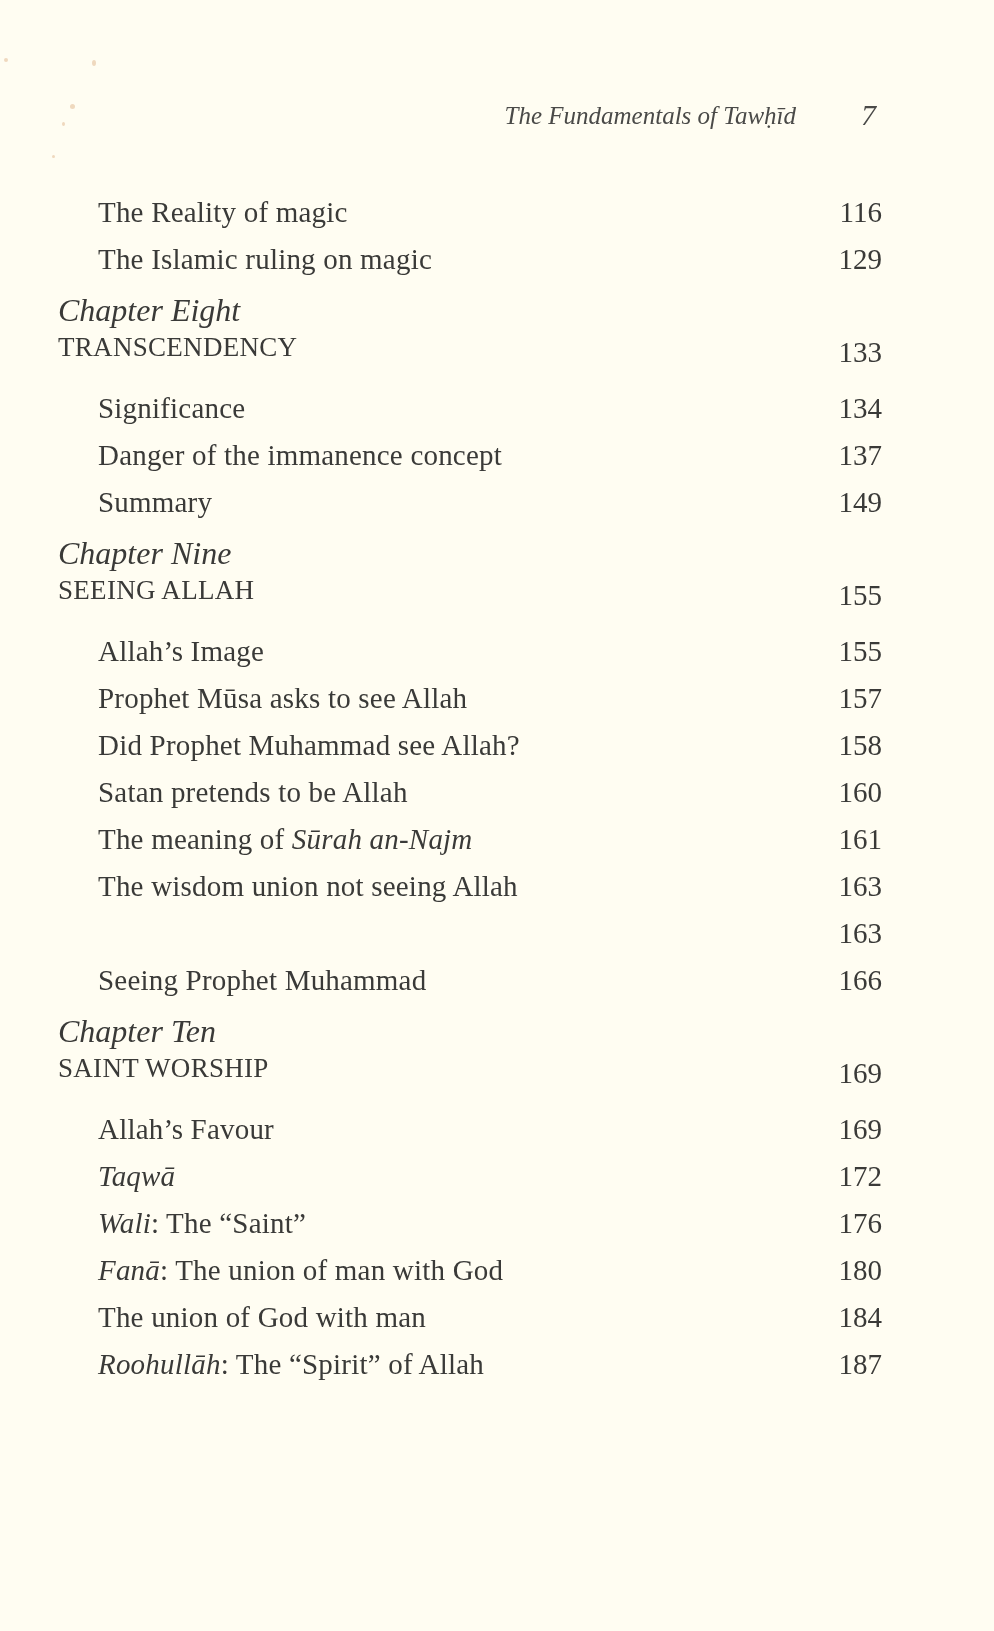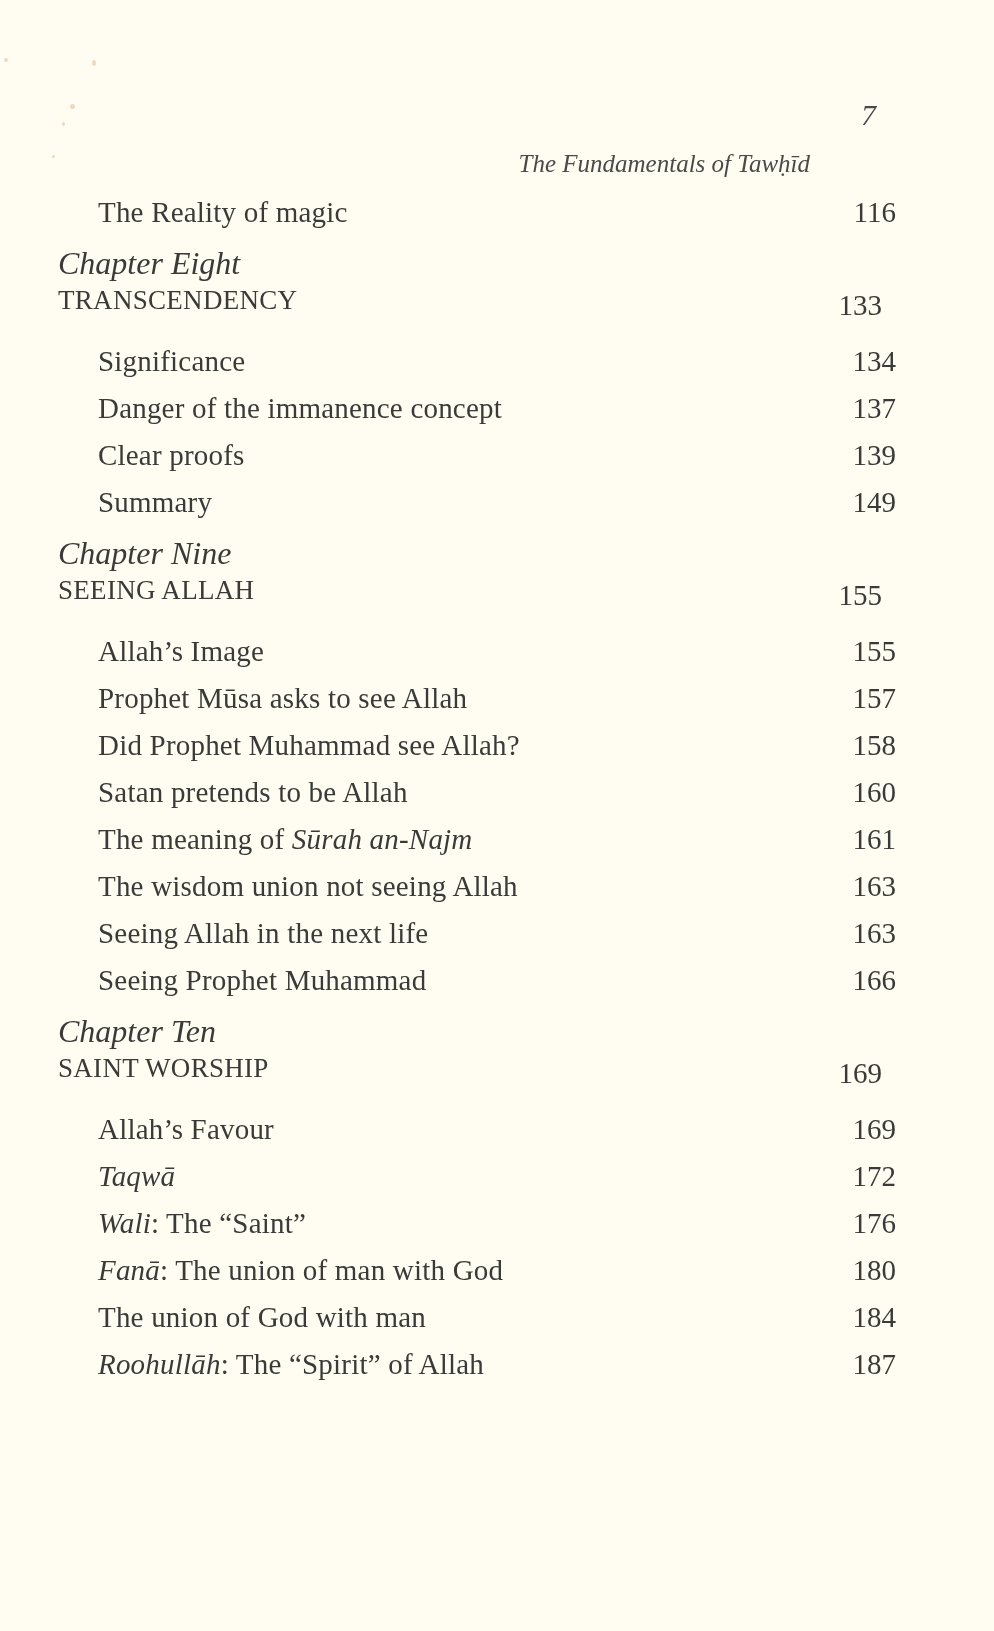--- a/index.html
+++ b/index.html
@@ -9,31 +9,31 @@
       position: relative;
       overflow: hidden;
       font-family: "Liberation Serif", "DejaVu Serif", serif;
       color: #3a3a38;
     }
     .speck { position: absolute; border-radius: 50%; background: #e8c9a8; opacity: .7; }
     .running-head {
       position: absolute; top: 98px; left: 0; width: 994px; height: 40px;
     }
     .running-head .title {
-      position: absolute; right: 184px; top: 4px;
-      font-style: italic; font-size: 25px; color: #4a4a48; margin-top: 48px;
+      position: absolute; right: 198px; top: 4px;
+      font-style: italic; font-size: 25px; color: #4a4a48;
     }
     .running-head .folio {
       position: absolute; right: 118px; top: 0px;
       font-style: italic; font-size: 30px; color: #4a4a48;
     }
     .toc { position: absolute; left: 0; top: 190px; width: 994px; }
     .row { position: relative; height: 47px; }
     .row .label { position: absolute; left: 98px; top: 6px; font-size: 29px; white-space: nowrap; letter-spacing: .2px; }
-    .row .page { position: absolute; right: 98px; top: 6px; font-size: 29px; }
+    .row .page { position: absolute; right: 112px; top: 6px; font-size: 29px; }
     .chapter { position: relative; margin-top: 6px; }
     .chapter .ch-num { position: relative; left: 58px; font-style: italic; font-size: 32px; height: 40px; line-height: 40px; }
     .chapter .ch-title-row { position: relative; height: 56px; }
     .chapter .ch-title { position: absolute; left: 58px; top: 2px; font-size: 27px; letter-spacing: .3px; }
     .chapter .ch-page { position: absolute; right: 112px; top: 6px; font-size: 29px; }
     .it { font-style: italic; }
   </style>
 </head>
 <body>
 
@@ -46,37 +46,37 @@
 <div class="running-head">
   <span class="title">The Fundamentals of Tawḥīd</span>
   <span class="folio">7</span>
 </div>
 
 <div class="toc" id="toc">
     <div class="row">
       <span class="label"><span>The Reality of magic</span></span>
       <span class="page">116</span>
     </div>
+    <div class="row">
+      <span class="label"><span>The Islamic ruling on magic</span></span>
+      <span class="page">129</span>
+    </div>
     <div class="chapter">
       <div class="ch-num">Chapter Eight</div>
       <div class="ch-title-row">
         <span class="ch-title">TRANSCENDENCY</span>
         <span class="ch-page">133</span>
       </div>
       <div class="row">
         <span class="label"><span>Significance</span></span>
         <span class="page">134</span>
       </div>
       <div class="row">
         <span class="label"><span>Danger of the immanence concept</span></span>
         <span class="page">137</span>
-      </div>
-      <div class="row">
-        <span class="label"><span>Clear proofs</span></span>
-        <span class="page">139</span>
       </div>
       <div class="row">
         <span class="label"><span>Summary</span></span>
         <span class="page">149</span>
       </div>
     </div>
     <div class="chapter">
       <div class="ch-num">Chapter Nine</div>
       <div class="ch-title-row">
         <span class="ch-title">SEEING ALLAH</span>
@@ -100,21 +100,20 @@
       </div>
       <div class="row">
         <span class="label"><span>The meaning of </span><span class="it">Sūrah an-Najm</span></span>
         <span class="page">161</span>
       </div>
       <div class="row">
         <span class="label"><span>The wisdom union not seeing Allah</span></span>
         <span class="page">163</span>
       </div>
       <div class="row">
-        <span class="label"><span>Seeing Allah in the next life</span></span>
         <span class="page">163</span>
       </div>
       <div class="row">
         <span class="label"><span>Seeing Prophet Muhammad</span></span>
         <span class="page">166</span>
       </div>
     </div>
     <div class="chapter">
       <div class="ch-num">Chapter Ten</div>
       <div class="ch-title-row">

